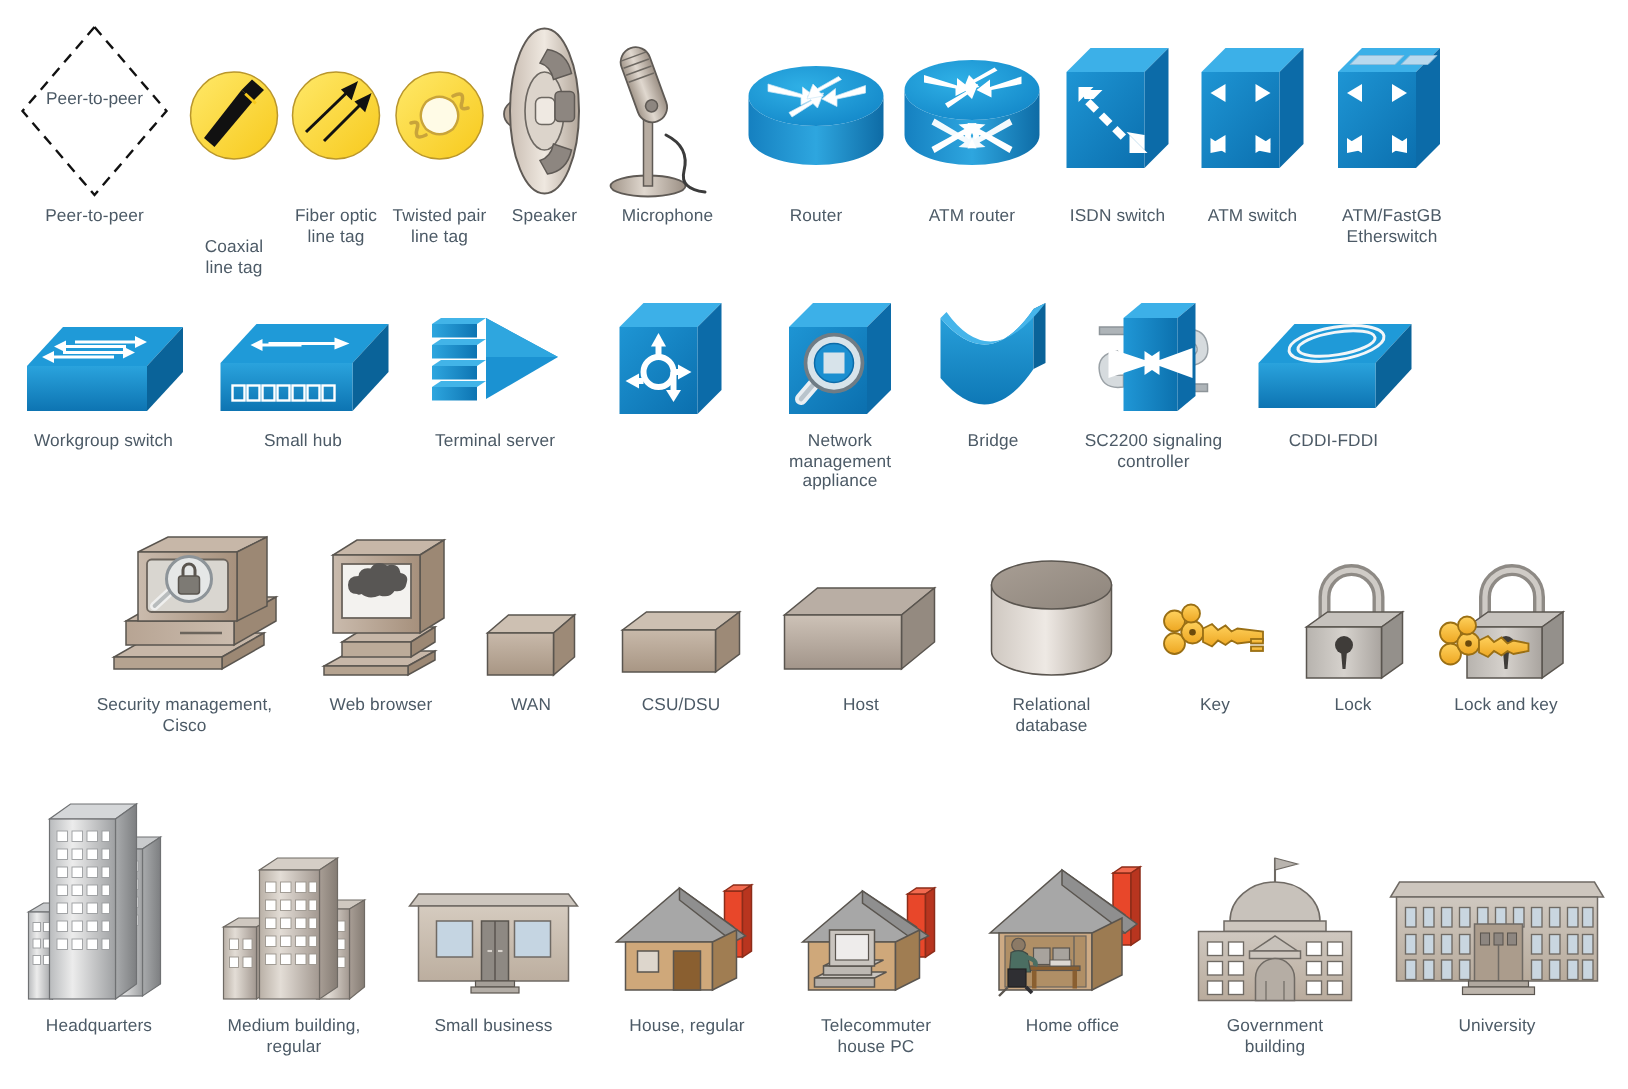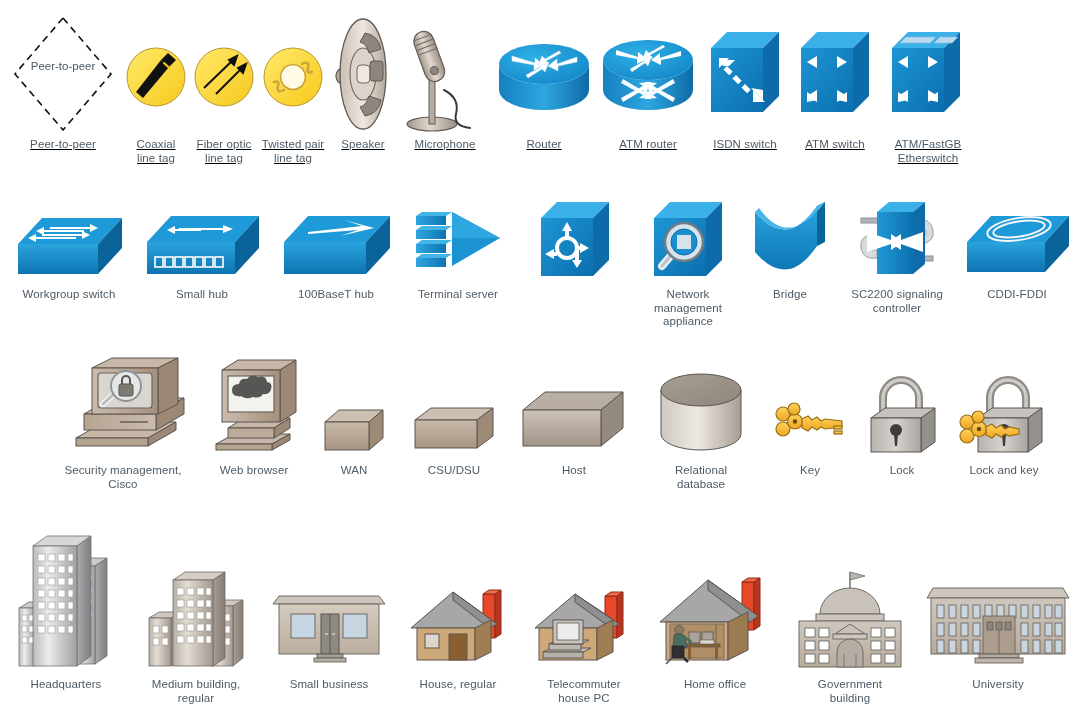--- a/index.html
+++ b/index.html
@@ -24,33 +24,33 @@
     white-space:pre-line;
     margin-top:4px;
   }
   svg{display:block;overflow:visible;}
 </style>
 </head>
 <body>
 
 <div id="stage">
 
-<div class="row" style="top:8px;height:178px;text-decoration:underline;">
+<div class="row" style="top:8px;height:178px;">
 
   <div class="cell" style="width:118px;margin-left:4px;">
     <div class="art" style="height:126px;">
       <svg width="108" height="122" viewBox="0 0 108 122">
         <polygon points="54,6 102,62 54,118 6,62" fill="none" stroke="#111" stroke-width="1.6" stroke-dasharray="7 5"></polygon>
       </svg>
       <span style="position:absolute;left:0;right:0;top:52px;text-align:center;font-size:11.5px;color:#4c5a66;">Peer-to-peer</span>
     </div>
     <div class="label">Peer-to-peer</div>
   </div>
 
-  <div class="cell" style="width:68px;">
+  <div class="cell" style="width:68px;justify-content:space-between;">
     <div class="art" style="height:126px;">
       <svg width="62" height="62" viewBox="0 0 62 62" style="margin-bottom:26px;">
         <defs>
               <linearGradient id="gy1" x1="0" y1="0" x2="1" y2="1">
           <stop offset="0" stop-color="#ffe96a"></stop>
                 <stop offset="1" stop-color="#f7c91c"></stop>
               </linearGradient>
             </defs>
         <circle cx="31" cy="31" r="29" fill="url(#gy1)" stroke="#b9962c" stroke-width="1"></circle>
         <polygon points="11,46 36,14 44,21 18,52" fill="#111"></polygon>
@@ -344,37 +344,20 @@
               <rect x="44" y="57" width="8" height="10"></rect>
           <rect x="54" y="57" width="8" height="10"></rect>
               <rect x="64" y="57" width="8" height="10"></rect>
           <rect x="74" y="57" width="8" height="10"></rect>
         </g>
       </svg>
     </div>
     <div class="label">Small hub</div>
   </div>
 
-  <div class="cell" style="width:128px;">
-    <div class="art" style="height:88px;">
-      <svg width="116" height="80" viewBox="0 0 116 80" style="margin-bottom:4px;">
-        <defs>
-              <linearGradient id="hb" x1="0" y1="0" x2="0" y2="1">
-          <stop offset="0" stop-color="#2aa3dd"></stop>
-                <stop offset="1" stop-color="#0d74b2"></stop>
-              </linearGradient>
-            </defs>
-        <polygon points="6,42 88,42 112,16 30,16" fill="#1f9ad8"></polygon>
-        <polygon points="88,42 112,16 112,48 88,74" fill="#0a6399"></polygon>
-        <rect x="6" y="42" width="82" height="32" fill="url(#hb)"></rect>
-        <polygon points="30,32 84,26 66,20 96,28 62,36 80,30 30,34" fill="#ffffff"></polygon>
-      </svg>
-    </div>
-    <div class="label">100BaseT hub</div>
-  </div>
 
   <div class="cell" style="width:116px;">
     <div class="art" style="height:88px;">
       <svg width="100" height="80" viewBox="0 0 100 80" style="margin-bottom:4px;">
         <defs>
               <linearGradient id="ts" x1="0" y1="0" x2="1" y2="0">
           <stop offset="0" stop-color="#2ea6df"></stop>
                 <stop offset="1" stop-color="#0d74b2"></stop>
               </linearGradient>
             </defs>

